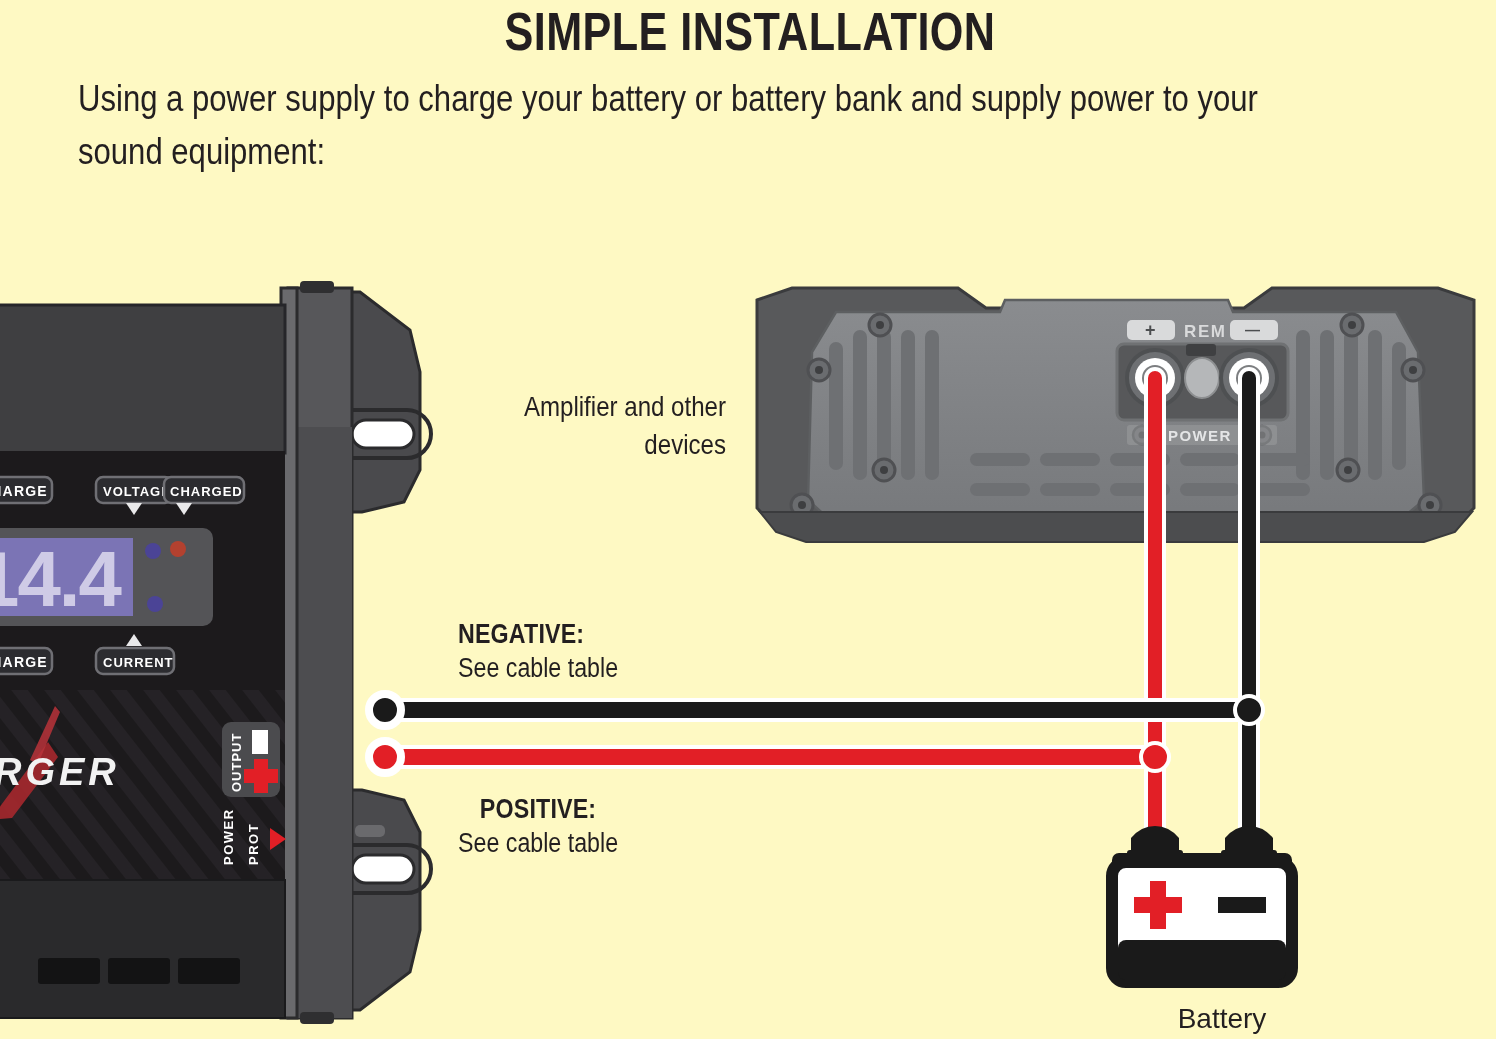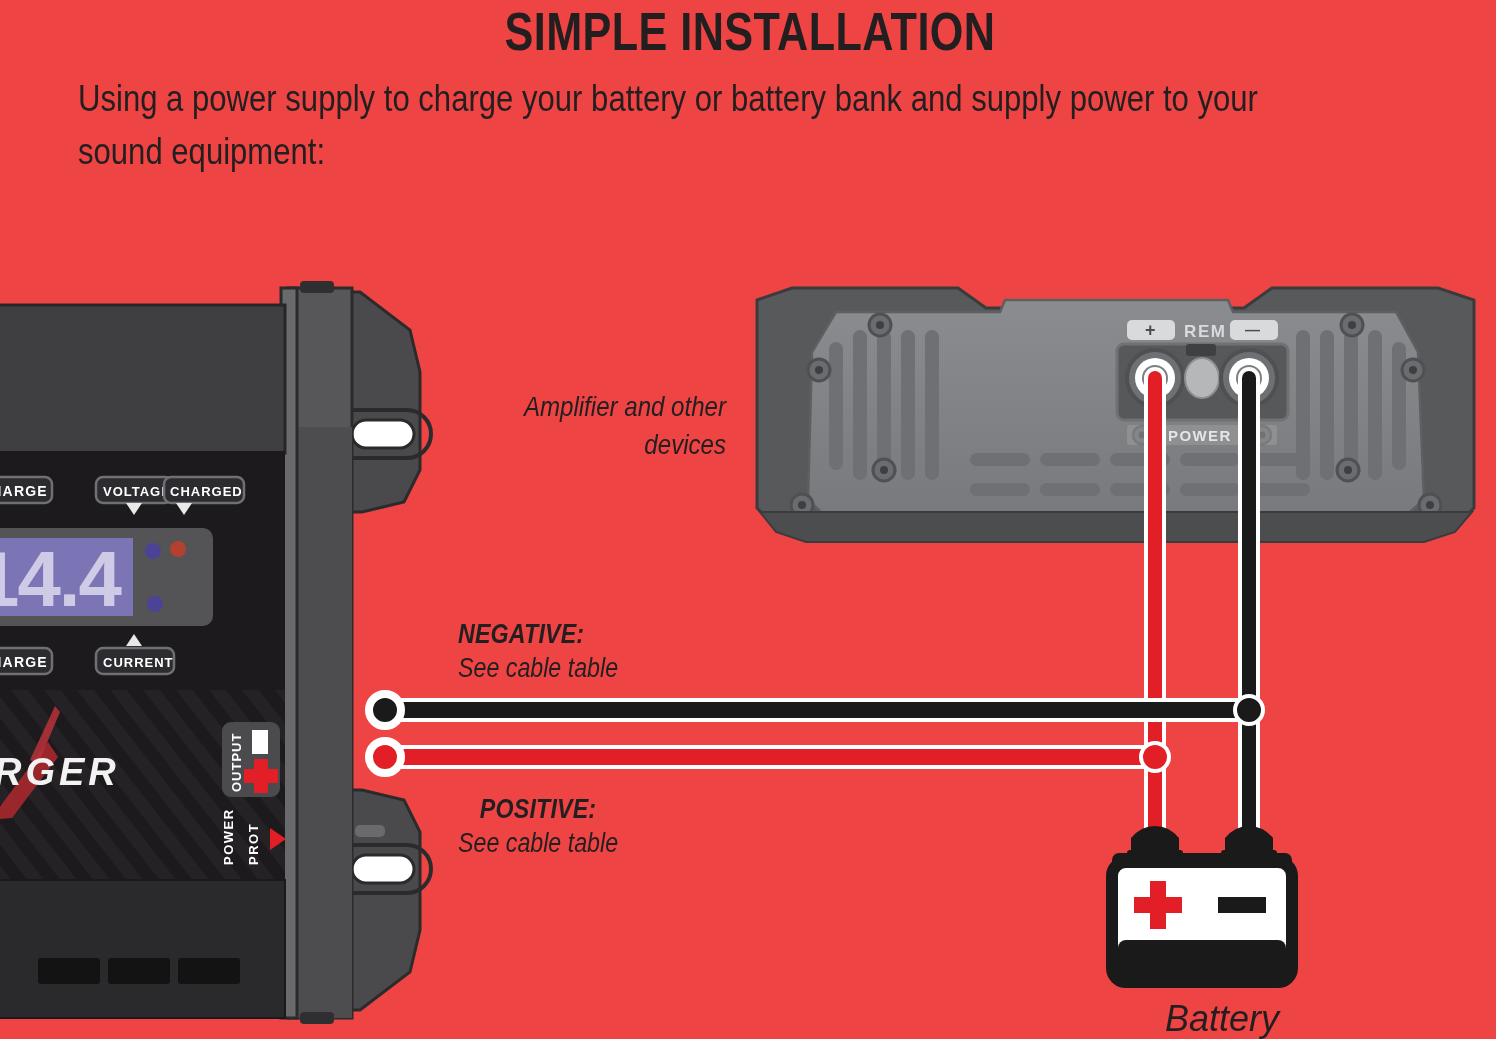--- a/index.html
+++ b/index.html
@@ -1,44 +1,44 @@
 <!DOCTYPE html>
 <html><head>
 <meta charset="utf-8">
 <style>
   html,body{margin:0;padding:0;background:#ffffff;}
   body{width:1500px;height:1039px;overflow:hidden;
        font-family:"Liberation Sans",sans-serif;color:#231f20;}
-  #page{position:relative;width:1496px;height:1039px;background:#ef4444;}
+  #page{position:relative;width:1496px;height:1039px;background:#fef9c3;}
 
   .hdr{position:absolute;left:0;top:0;width:1500px;}
   .title{
     text-align:center;font-weight:bold;font-size:54px;line-height:58px;
     letter-spacing:0.5px;color:#231f20;
     transform:scaleX(.80);transform-origin:50% 50%;
     margin:0;padding-top:2px;white-space:nowrap;
   }
   .subtitle{
     position:absolute;left:78px;top:72px;width:1410px;
     font-size:37px;line-height:53px;color:#231f20;font-weight:400;
     transform:scaleX(.84);transform-origin:0 0;
   }
 
-  .lbl{position:absolute;color:#231f20;font-style:italic;}
+  .lbl{position:absolute;color:#231f20;}
   .lbl .b{font-weight:bold;font-size:27px;line-height:34px;letter-spacing:.2px;}
   .lbl .n{font-weight:400;font-size:27px;line-height:34px;}
   .lbl-stretch{transform:scaleX(.86);transform-origin:0 0;white-space:nowrap;}
   .lbl-right{transform:scaleX(.86);transform-origin:100% 0;text-align:right;white-space:nowrap;}
 
   #amp-label{left:466px;top:388px;width:260px;}
   #amp-label .n{font-size:28px;line-height:38px;}
   #neg-label{left:458px;top:617px;}
   #pos-label{left:458px;top:792px;text-align:center;}
   #batt-label{left:1092px;top:1000px;width:260px;text-align:center;}
-  #batt-label .n{font-size:36px;line-height:38px;}
+  #batt-label .n{font-size:28px;line-height:38px;}
 
   svg{position:absolute;left:0;top:0;display:block;}
 </style>
 </head>
 <body>
 
 <div id="page">
 
   <div class="hdr">
     <h1 class="title">SIMPLE INSTALLATION</h1>

